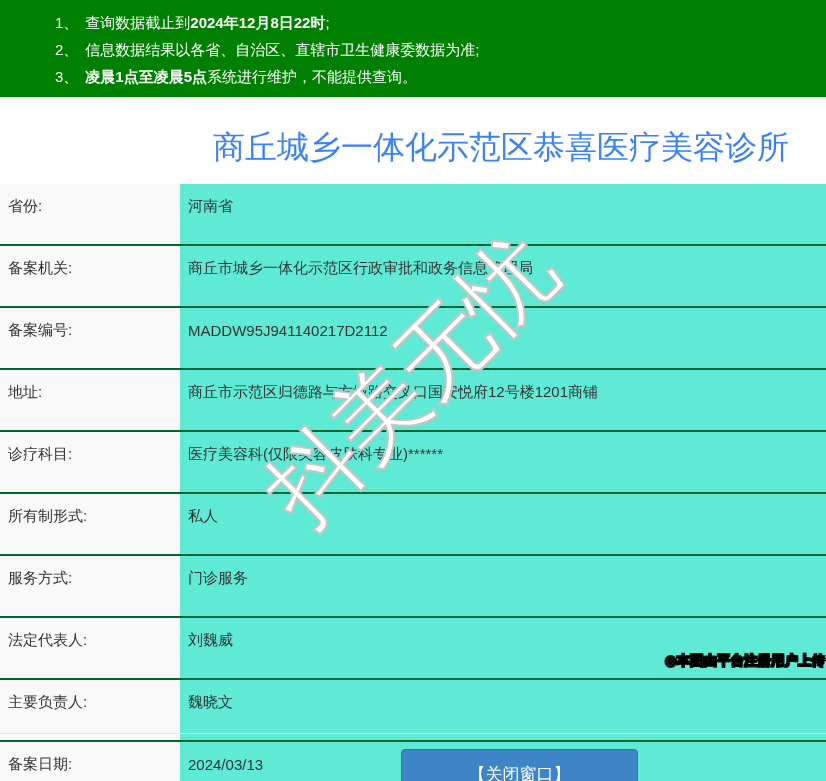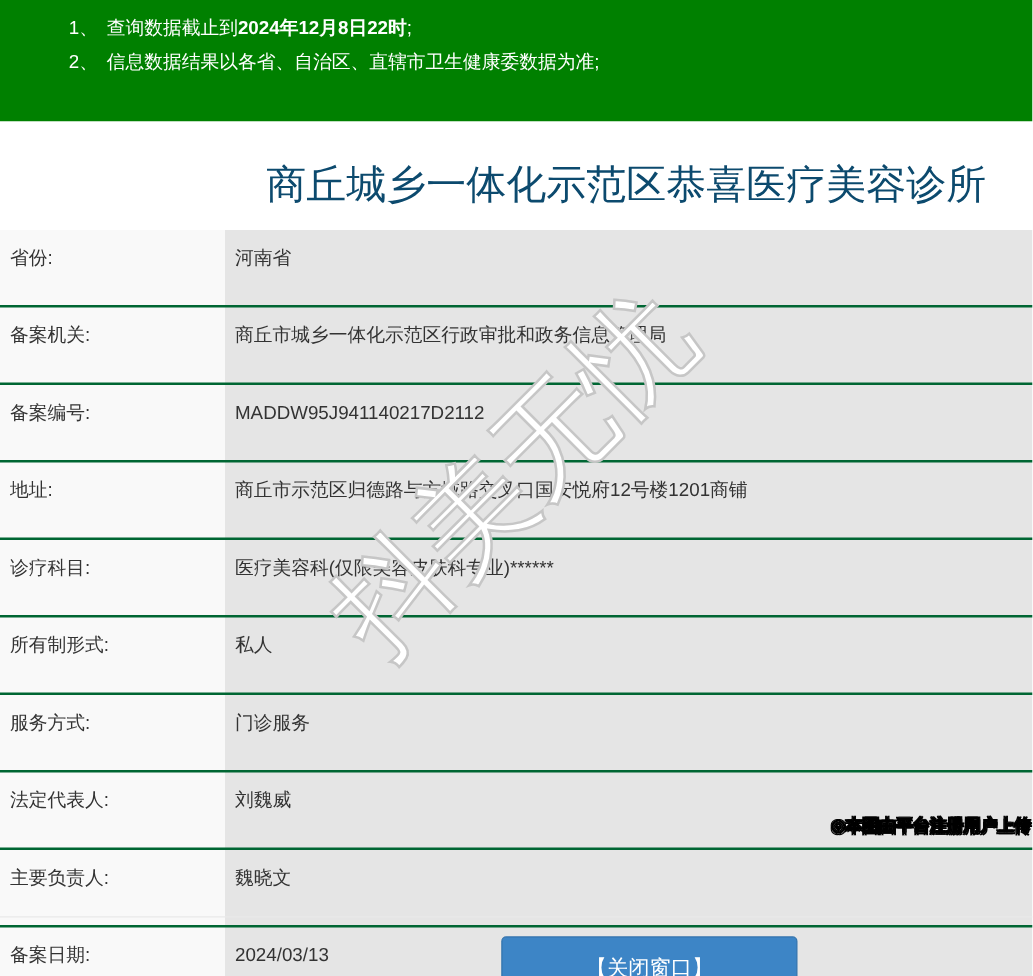--- a/index.html
+++ b/index.html
@@ -24,41 +24,41 @@
     font-size: 15px;
     line-height: 27px;
   }
   .notice-line { white-space: nowrap; }
   .notice-line .num { margin-right: 7px; }
   .notice-line .seg-bold { font-weight: 700; }
 
   
   .page-title {
     position: absolute; top: 126px; left: 213px;
-    font-size: 32px; font-weight: 400; color: #0c4a6e;
+    font-size: 32px; font-weight: 400; color: #3b82f6;
     white-space: nowrap; letter-spacing: 0;
   }
 
   
   table.facility {
     position: absolute; top: 184px; left: 0; width: 826px;
     border-collapse: collapse; table-layout: fixed;
   }
   table.facility td {
     height: 44px;
     border-bottom: 2px solid var(--row-border-green, #006633);
     font-size: 15px; color: #333;
     vertical-align: middle;
     padding: 0 0 16px 8px;
   }
   td.label-cell {
     width: 172px;              
     background: var(--label-bg, #f9f9f9);
   }
-  td.value-cell { background: #e5e5e5; }
+  td.value-cell { background: #5eead4; }
 
   
   .watermark {
     position: absolute; left: 210px; top: 335px; width: 400px;
     text-align: center;
     font-size: 92px; letter-spacing: -2px; line-height: 1;
     color: #ffffff;
     -webkit-text-stroke: 2px var(--watermark-gray, #c6c6c6);
     transform: rotate(-45deg);
     z-index: 5;
@@ -103,20 +103,23 @@
   <div class="notice">
 
       <div class="notice-line">
         <span class="num">1、</span><span class="seg-pre">查询数据截止到</span><span class="seg-bold">2024年12月8日22时</span><span class="seg-post">;</span>
       </div>
 
       <div class="notice-line">
         <span class="num">2、</span><span class="seg-pre">信息数据结果以各省、自治区、直辖市卫生健康委数据为准;</span><span class="seg-bold"></span><span class="seg-post"></span>
       </div>
 
+      <div class="notice-line">
+        <span class="num">3、</span><span class="seg-pre"></span><span class="seg-bold">凌晨1点至凌晨5点</span><span class="seg-post">系统进行维护，不能提供查询。</span>
+      </div>
 
   </div>
 
   <div class="page-title">商丘城乡一体化示范区恭喜医疗美容诊所</div>
 
   <table class="facility">
     <tbody>
 
         <tr>
           <td class="label-cell">省份:</td>

